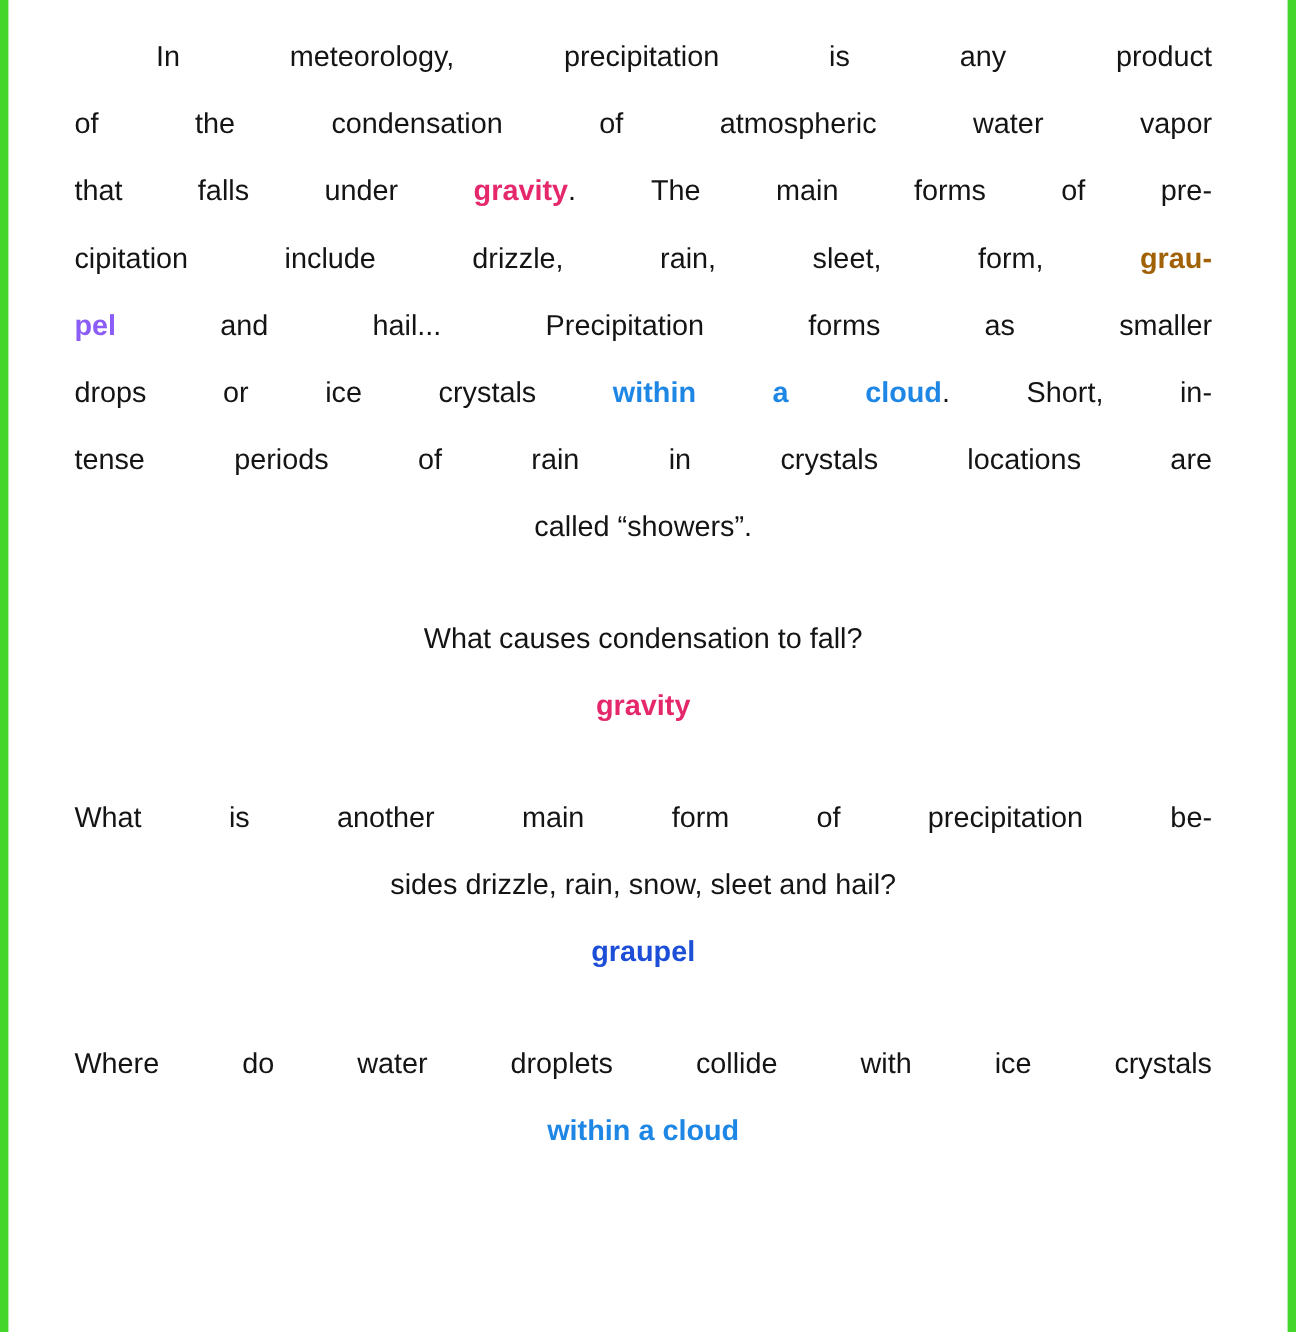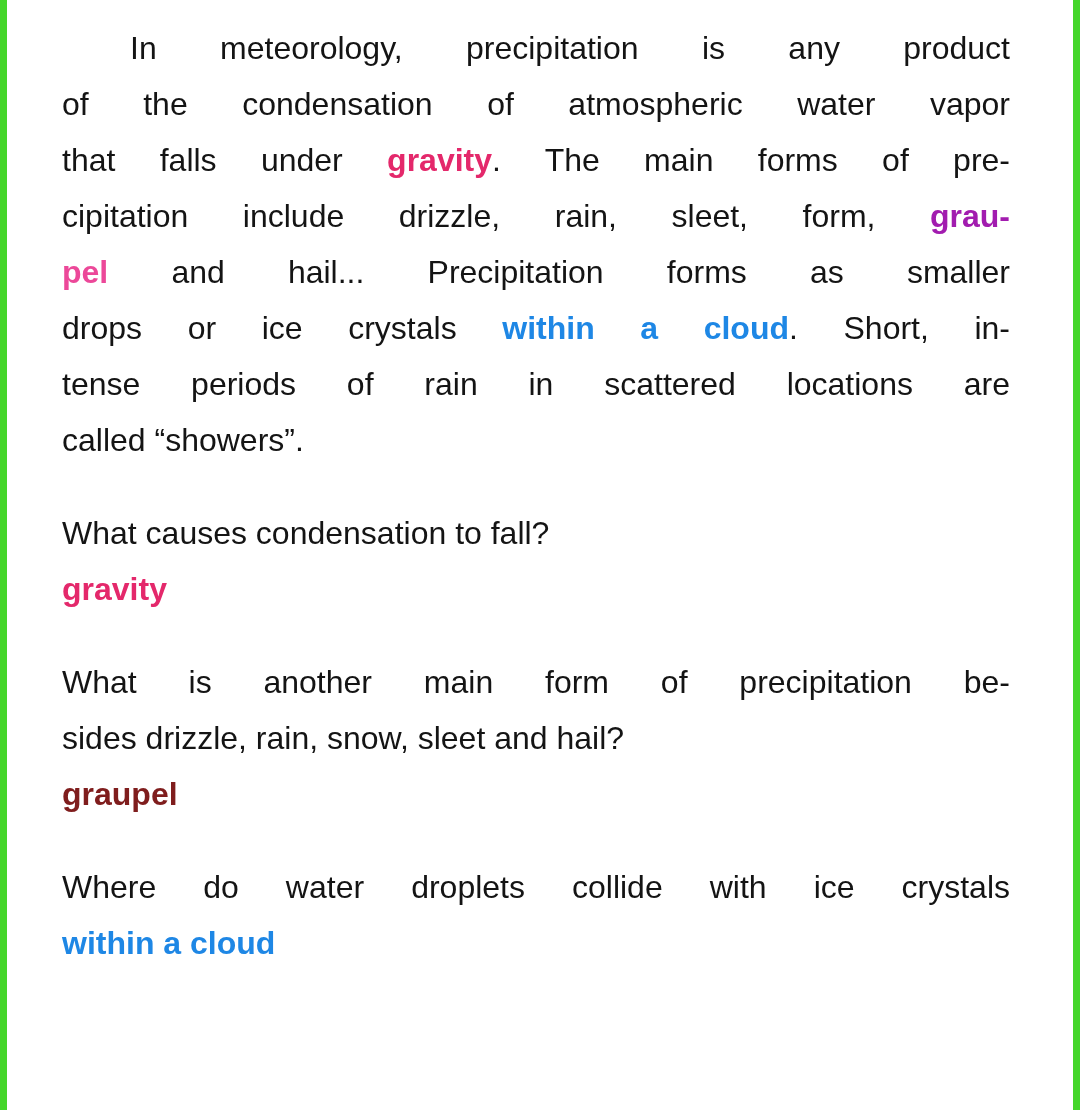--- a/index.html
+++ b/index.html
@@ -23,25 +23,25 @@
     bottom: 0;
     width: 7px;
   }
   .edge.left  { left: 0; }
   .edge.right { right: 0; }
   .content {
     position: absolute;
     left: 62px;
     right: 70px;
     top: 20px;
-    font-size: 32px;
+    font-size: 24px;
     line-height: 56px;
   }
   .line {
-    text-align: left;
+    text-align: center;
     min-height: 56px;
   }
   .line.j {
     text-align: justify;
     text-align-last: justify;
   }
   .line.indent {
     text-indent: 68px;
   }
   .hl {
@@ -59,35 +59,35 @@
 
 <div class="page">
   <div class="edge left" style="background: rgb(68, 214, 42);"></div>
   <div class="edge right" style="background: rgb(68, 214, 42);"></div>
 
   <div class="content">
     <div>
         <div class="line j indent"><span>In meteorology, precipitation is any product</span></div>
         <div class="line j"><span>of the condensation of atmospheric water vapor</span></div>
         <div class="line j"><span>that falls under </span><span class="hl" style="color: rgb(228, 40, 107);">gravity</span><span>. The main forms of pre-</span></div>
-        <div class="line j"><span>cipitation include drizzle, rain, sleet, form, </span><span class="hl" style="color: #a21caf;">grau-</span></div>
-        <div class="line j"><span class="hl" style="color: #ec4899;">pel</span><span> and hail... Precipitation forms as smaller</span></div>
+        <div class="line j"><span>cipitation include drizzle, rain, sleet, form, </span><span class="hl" style="color: #a16207;">grau-</span></div>
+        <div class="line j"><span class="hl" style="color: #8b5cf6;">pel</span><span> and hail... Precipitation forms as smaller</span></div>
         <div class="line j"><span>drops or ice crystals </span><span class="hl" style="color: rgb(30, 135, 229);">within a cloud</span><span>. Short, in-</span></div>
-        <div class="line j"><span>tense periods of rain in scattered locations are</span></div>
+        <div class="line j"><span>tense periods of rain in crystals locations are</span></div>
         <div class="line"><span>called “showers”.</span></div>
       </div>
     <div>
         <div class="qa-block">
           <div class="line"><span>What causes condensation to fall?</span></div>
           <div class="line answer" style="color: rgb(228, 40, 107);">gravity</div>
         </div>
         <div class="qa-block">
           <div class="line j"><span>What is another main form of precipitation be-</span></div>
           <div class="line"><span>sides drizzle, rain, snow, sleet and hail?</span></div>
-          <div class="line answer" style="color: #7f1d1d;">graupel</div>
+          <div class="line answer" style="color: #1d4ed8;">graupel</div>
         </div>
         <div class="qa-block">
           <div class="line j"><span>Where do water droplets collide with ice crystals</span></div>
           <div class="line answer" style="color: rgb(30, 135, 229);">within a cloud</div>
         </div>
       </div>
   </div>
 </div>
 
 </body></html>

